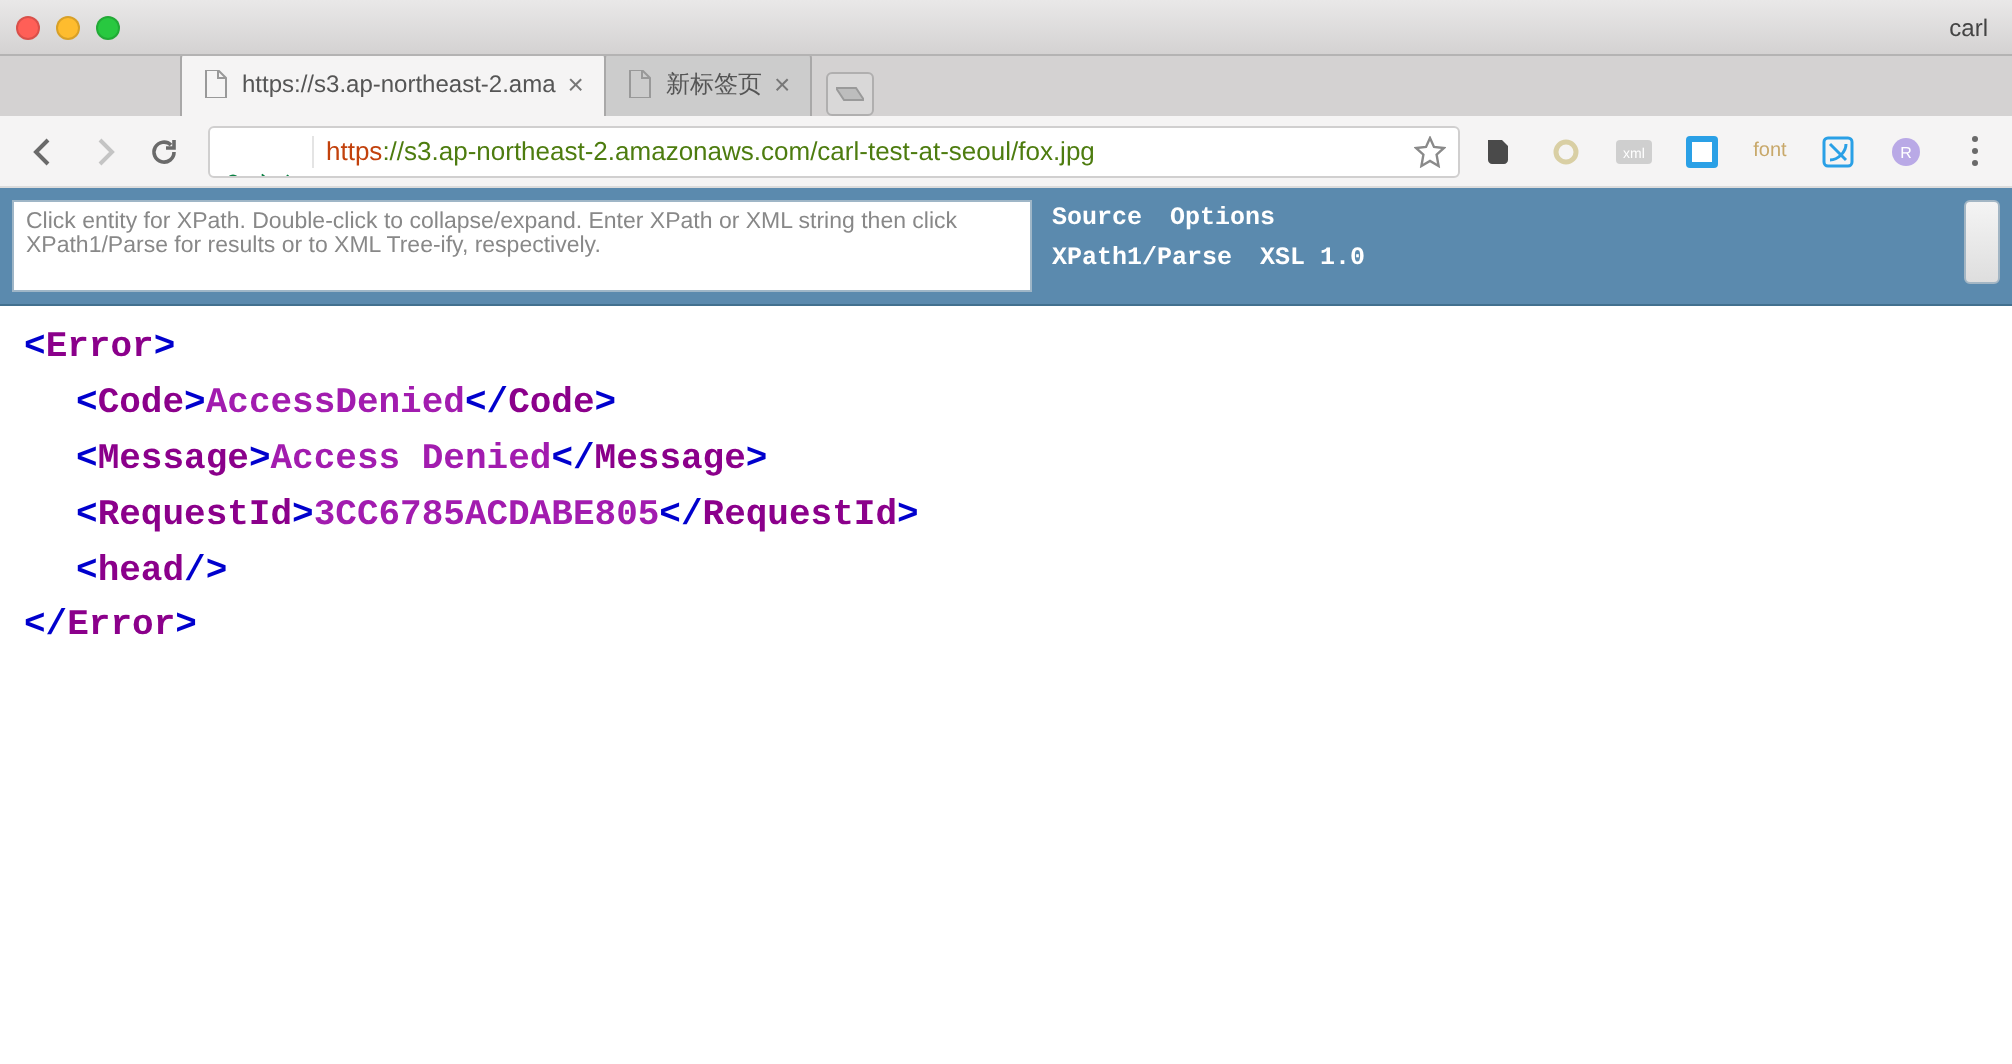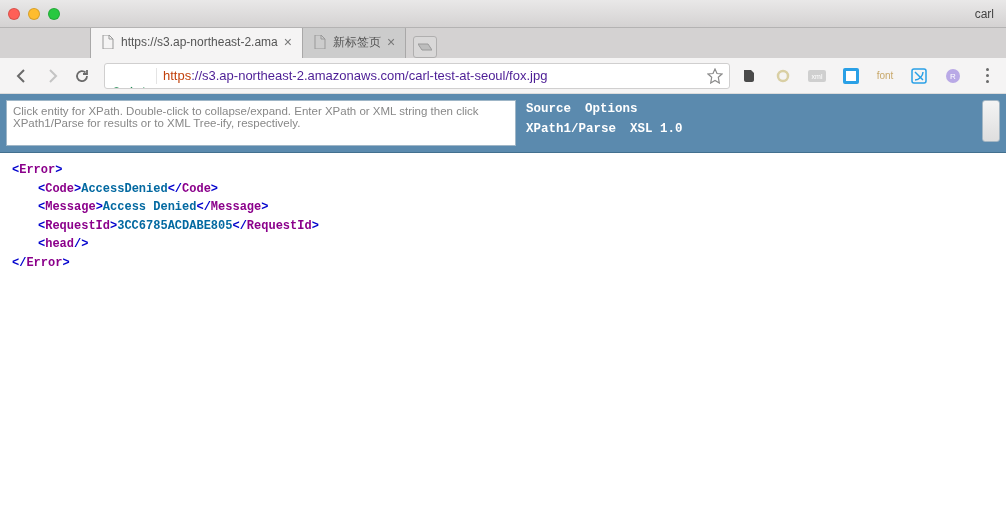--- a/index.html
+++ b/index.html
@@ -24,42 +24,42 @@
 
 
 .toolbar { height: 36px; background:#f5f4f4; border-bottom:1px solid #dcdcdc; display:flex; align-items:center; padding: 0 8px; gap:8px; }
 .navbtns { display:flex; gap:2px; }
 .navbtn { width:28px; height:26px; display:flex; align-items:center; justify-content:center; border-radius:3px; color:#6a6a6a; }
 .navbtn.disabled{ color:#bcbcbc; }
 .omnibox { flex:1; height:26px; border:1px solid #d0cfcf; border-radius:3px; background:#fff; display:flex; align-items:center; padding:0 6px; gap:4px; font-size:13px; color:#555; overflow:hidden; }
 .omnibox .secure { color:#0b8043; display:flex; align-items:center; gap:4px; font-size:12px;margin-top:36px; }
 .omnibox .sep { width:1px; height:16px; background:#e4e4e4; margin:0 2px;}
 .omnibox .url { white-space:nowrap; overflow:hidden; }
-.omnibox .url .https{ color:#c2410c; } .omnibox .url .rest{ color:#4c1d95; }
+.omnibox .url .https{ color:#c2410c; } .omnibox .url .rest{ color:#4d7c0f; }
 .omnibox .star { margin-left:auto; color:#888; }
 .ext { display:flex; gap:12px; align-items:center; }
 .exticon{ width:22px; height:22px; display:flex; align-items:center; justify-content:center; border-radius:3px; }
 .menu-dots{ width:22px; display:flex; flex-direction:column; align-items:center; justify-content:center; gap:3px; }
 .menu-dots span{width:3px;height:3px;background:#6a6a6a;border-radius:50%;}
 
 
 .xmlbar { background:#5b8aae; display:flex; padding:6px; gap:10px; align-items:flex-start; border-bottom:1px solid #42708f; }
 .xmlinput { width:510px; height:46px; background:#fff; border:1px solid #9fb6c7; font-size:11.5px; color:#888; padding:4px 6px; font-family: Verdana, sans-serif; resize:none; }
 .xmlinput::placeholder{color:#888;}
 .xmlmenu { color:#ffffff; font-family: "Courier New", monospace; font-size:12.5px; font-weight:bold; display:flex; flex-direction:column; gap:6px; padding-top:2px; }
 .xmlmenu .row{ display:flex; gap:14px;}
 .xmlmenu .item{ cursor:pointer; }
 .scrolltab { margin-left:auto; width:18px; height:42px; background:linear-gradient(#f4f4f4,#dedede); border:1px solid #a3b6c4; border-radius:3px; }
 
 
-.xmlbody { padding:8px 12px; font-family:"Courier New", monospace; font-size:12px; font-weight:bold; line-height:1.55; color:#000; }
+.xmlbody { padding:8px 12px; font-family:"Courier New", monospace; font-size:18px; font-weight:bold; line-height:1.55; color:#000; }
 .xmlbody .ind1{ padding-left:26px; }
 .tagc{ color:#8b008b; } 
 .angle{ color:#0000cd; } 
-.txt{ color:#0369a1; font-weight:bold; }
+.txt{ color:#a21caf; font-weight:bold; }
 
 svg{display:block;}
 </style>
 </head>
 <body>
 
 <div class="titlebar">
   <div class="traffic">
     <div class="dot red"></div>
     <div class="dot yellow"></div>

